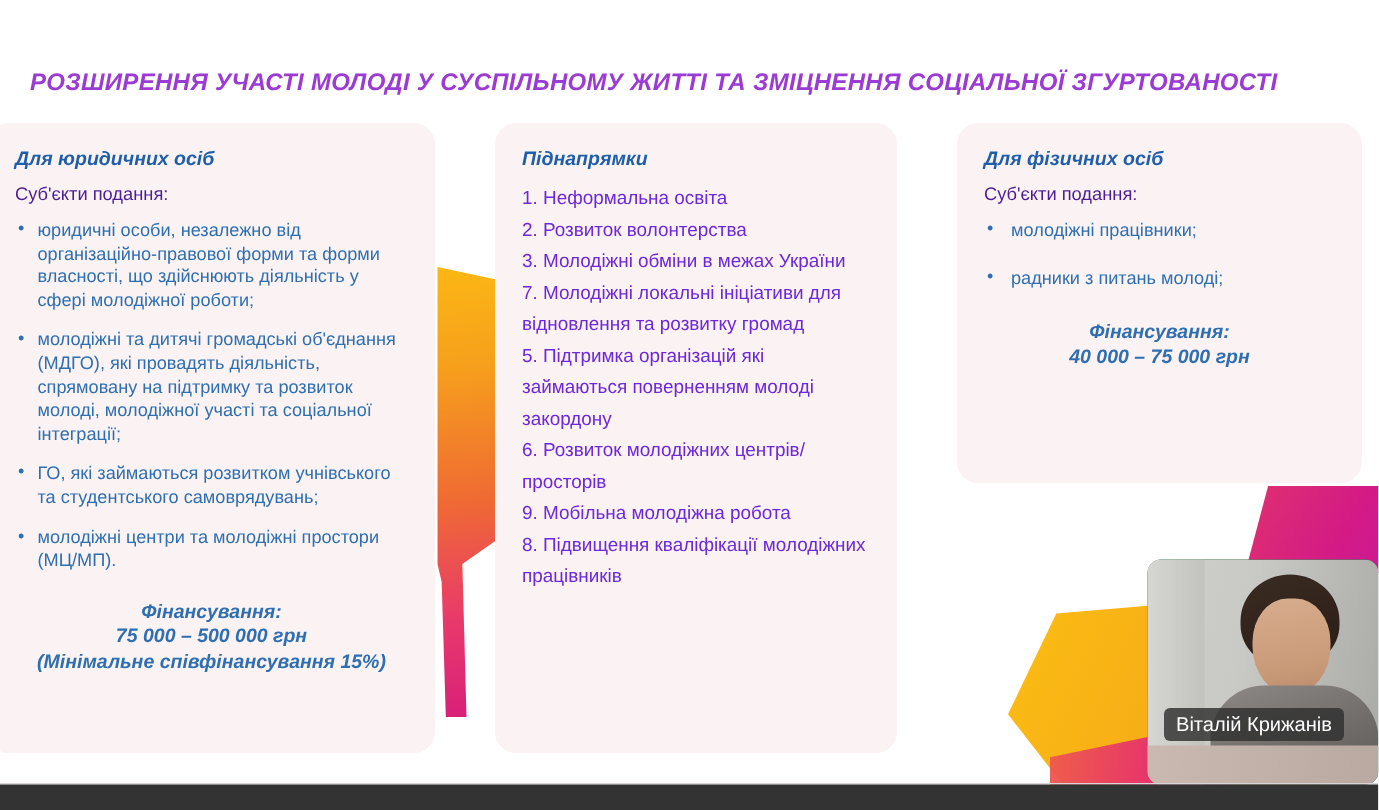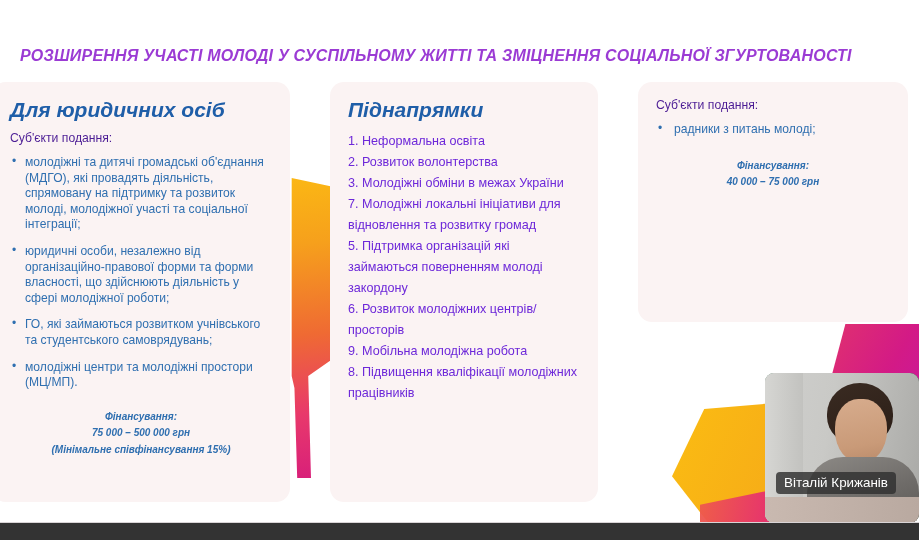--- a/index.html
+++ b/index.html
@@ -71,21 +71,21 @@
     padding: 16px 18px 14px 18px;
   }
   #card-legal   { left: -8px;  top: 82px;  width: 298px; height: 420px; }
   #card-sub     { left: 330px; top: 82px;  width: 268px; height: 420px; }
   #card-natural { left: 638px; top: 82px;  width: 270px; height: 240px; }
 
   .card-title {
     color: #1f5ea8;
     font-weight: bold;
     font-style: italic;
-    font-size: 21px;
+    font-size: 13px;
     margin-bottom: 9px;
   }
   .card-lead {
     color: #4c1d95;
     font-size: 12.2px;
     margin-bottom: 10px;
   }
   ul.bullets { list-style: none; }
   ul.bullets li {
     position: relative;
@@ -109,21 +109,21 @@
     color: #6d28d9;
     font-size: 12.6px;
     line-height: 21px;
   }
 
   .funding {
     text-align: center;
     color: #2f6fb0;
     font-style: italic;
     font-weight: bold;
-    font-size: 10px;
+    font-size: 13px;
     line-height: 16.5px;
   }
   #legal-funding { margin-top: 18px; }
   #natural-funding { margin-top: 20px; }
 
   
   #video-overlay {
     position: absolute;
     left: 765px; top: 373px;
     width: 154px; height: 150px;
@@ -201,22 +201,22 @@
   <div class="deco" id="deco-yellow"></div>
   <div class="deco" id="deco-magenta"></div>
   <div class="deco" id="deco-pink-sliver"></div>
 
   <div id="slide-title">РОЗШИРЕННЯ УЧАСТІ МОЛОДІ У СУСПІЛЬНОМУ ЖИТТІ ТА ЗМІЦНЕННЯ СОЦІАЛЬНОЇ ЗГУРТОВАНОСТІ</div>
 
   <div class="card" id="card-legal">
     <div class="card-title">Для юридичних осіб</div>
     <div class="card-lead">Суб'єкти подання:</div>
     <ul class="bullets">
+      <li>юридичні особи, незалежно від організаційно-правової форми та форми власності, що здійснюють діяльність у сфері молодіжної роботи;</li>
       <li>молодіжні та дитячі громадські об'єднання (МДГО), які провадять діяльність, спрямовану на підтримку та розвиток молоді, молодіжної участі та соціальної інтеграції;</li>
-      <li>юридичні особи, незалежно від організаційно-правової форми та форми власності, що здійснюють діяльність у сфері молодіжної роботи;</li>
       <li>ГО, які займаються розвитком учнівського та студентського самоврядувань;</li>
       <li>молодіжні центри та молодіжні простори (МЦ/МП).</li>
     </ul>
     <div class="funding" id="legal-funding">
       <div>Фінансування:</div>
       <div>75 000 – 500 000 грн</div>
       <div>(Мінімальне співфінансування 15%)</div>
     </div>
   </div>
 
@@ -228,22 +228,24 @@
       <li>3. Молодіжні обміни в межах України</li>
       <li>7. Молодіжні локальні ініціативи для відновлення та розвитку громад</li>
       <li>5. Підтримка організацій які займаються поверненням молоді закордону</li>
       <li>6. Розвиток молодіжних центрів/ просторів</li>
       <li>9. Мобільна молодіжна робота</li>
       <li>8. Підвищення кваліфікації молодіжних працівників</li>
     </ol>
   </div>
 
   <div class="card" id="card-natural">
+    <div class="card-title">Для фізичних осіб</div>
     <div class="card-lead">Суб'єкти подання:</div>
     <ul class="bullets">
+      <li>молодіжні працівники;</li>
       <li>радники з питань молоді;</li>
     </ul>
     <div class="funding" id="natural-funding">
       <div>Фінансування:</div>
       <div>40 000 – 75 000 грн</div>
     </div>
   </div>
 
   <div id="video-overlay">
     <div id="video-bg"></div>

